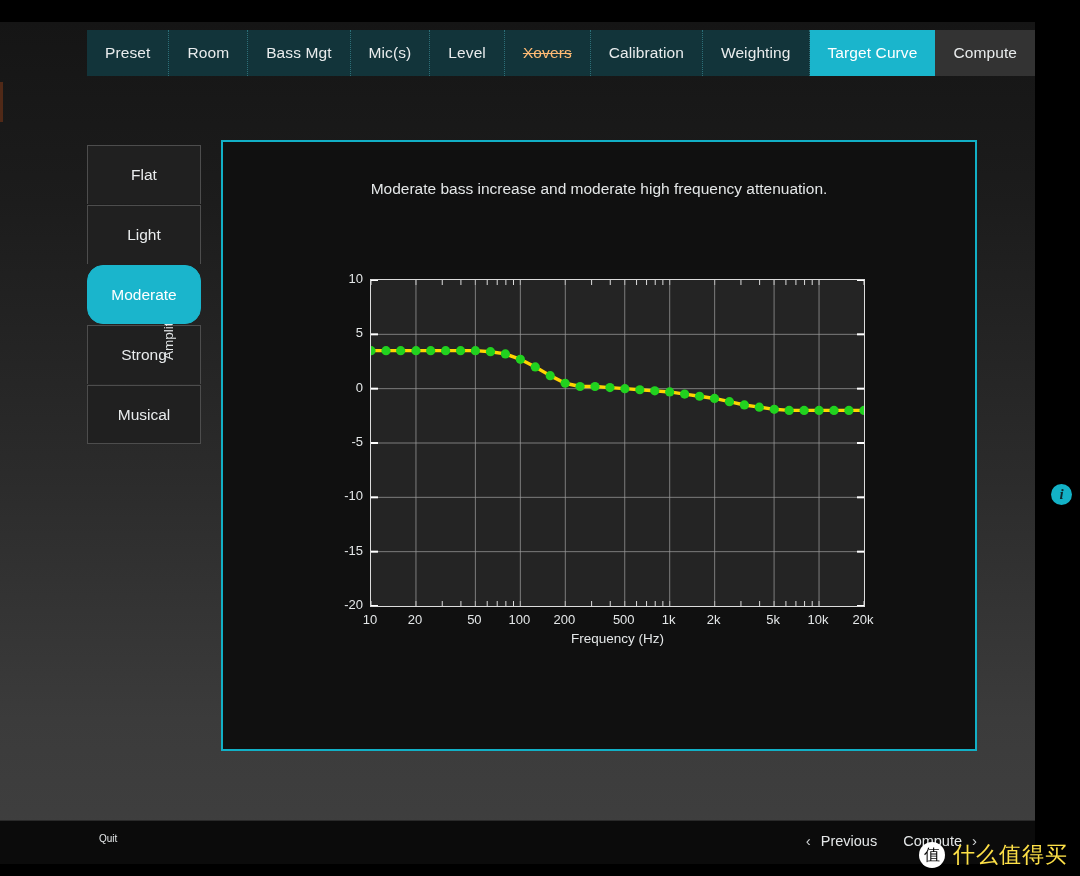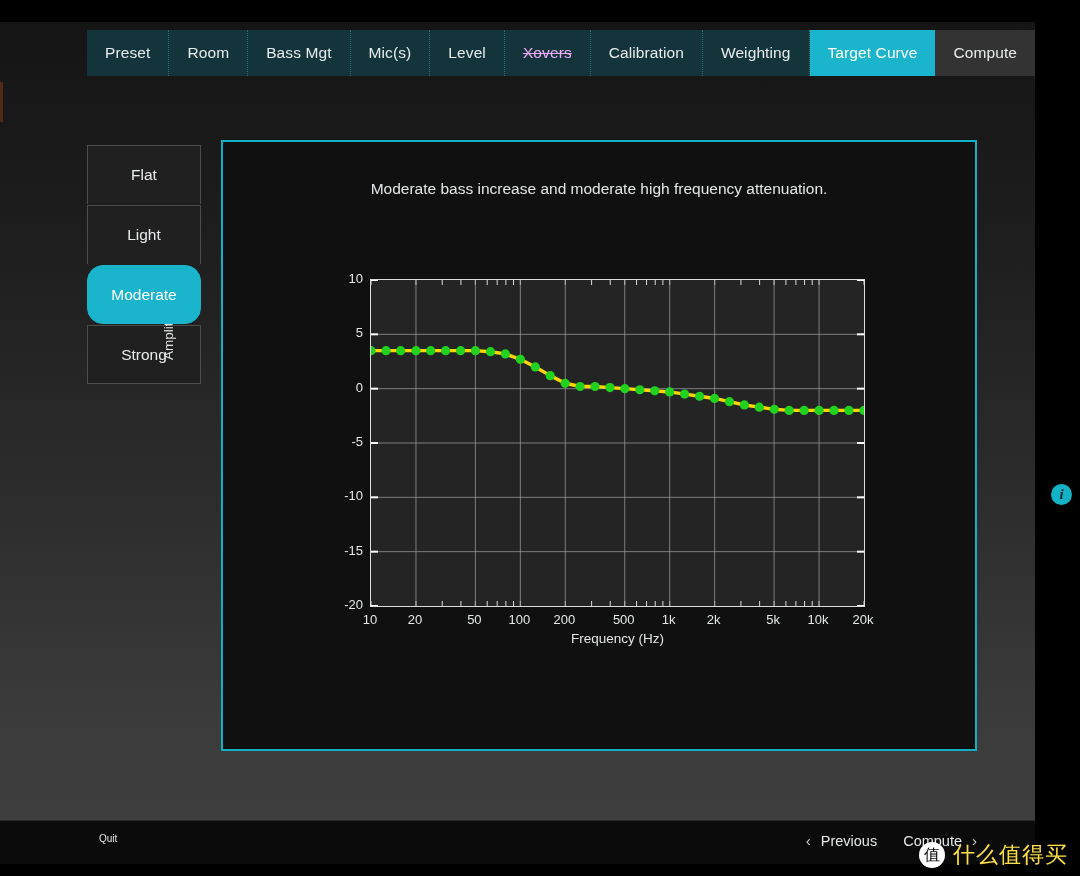--- a/index.html
+++ b/index.html
@@ -55,21 +55,21 @@
   .tab.active {
     background: #1ab5cc;
     color: #ffffff;
     border-right: none;
   }
   .tab.compute-tab {
     background: #333333;
     color: #e9eced;
     border-right: none;
   }
-  .tab.strike { text-decoration: line-through; color: #f0abfc; }
+  .tab.strike { text-decoration: line-through; color: #fdba74; }
 
   
   .presets {
     position: absolute;
     left: 87px; top: 123px;
     width: 114px;
   }
   .preset-btn {
     position: relative;
     height: 59px;
@@ -245,20 +245,21 @@
         <div class="tab">Weighting</div>
         <div class="tab active">Target Curve</div>
         <div class="tab compute-tab">Compute</div>
       </div>
 
     <div class="presets" id="presets">
         <div class="preset-btn">Flat</div>
         <div class="preset-btn">Light</div>
         <div class="preset-btn active">Moderate</div>
         <div class="preset-btn">Strong</div>
+        <div class="preset-btn">Musical</div>
       </div>
 
     <div class="panel">
       <div class="panel-caption">Moderate bass increase and moderate high frequency attenuation.</div>
 
       <div class="plot-wrap">
         <div class="ylabel">Amplitude (dB)</div>
         <div class="ytick-holder" id="yticks">
             <div class="ytick" style="top: -8px;">10</div>
             <div class="ytick" style="top: 46.3333px;">5</div>

